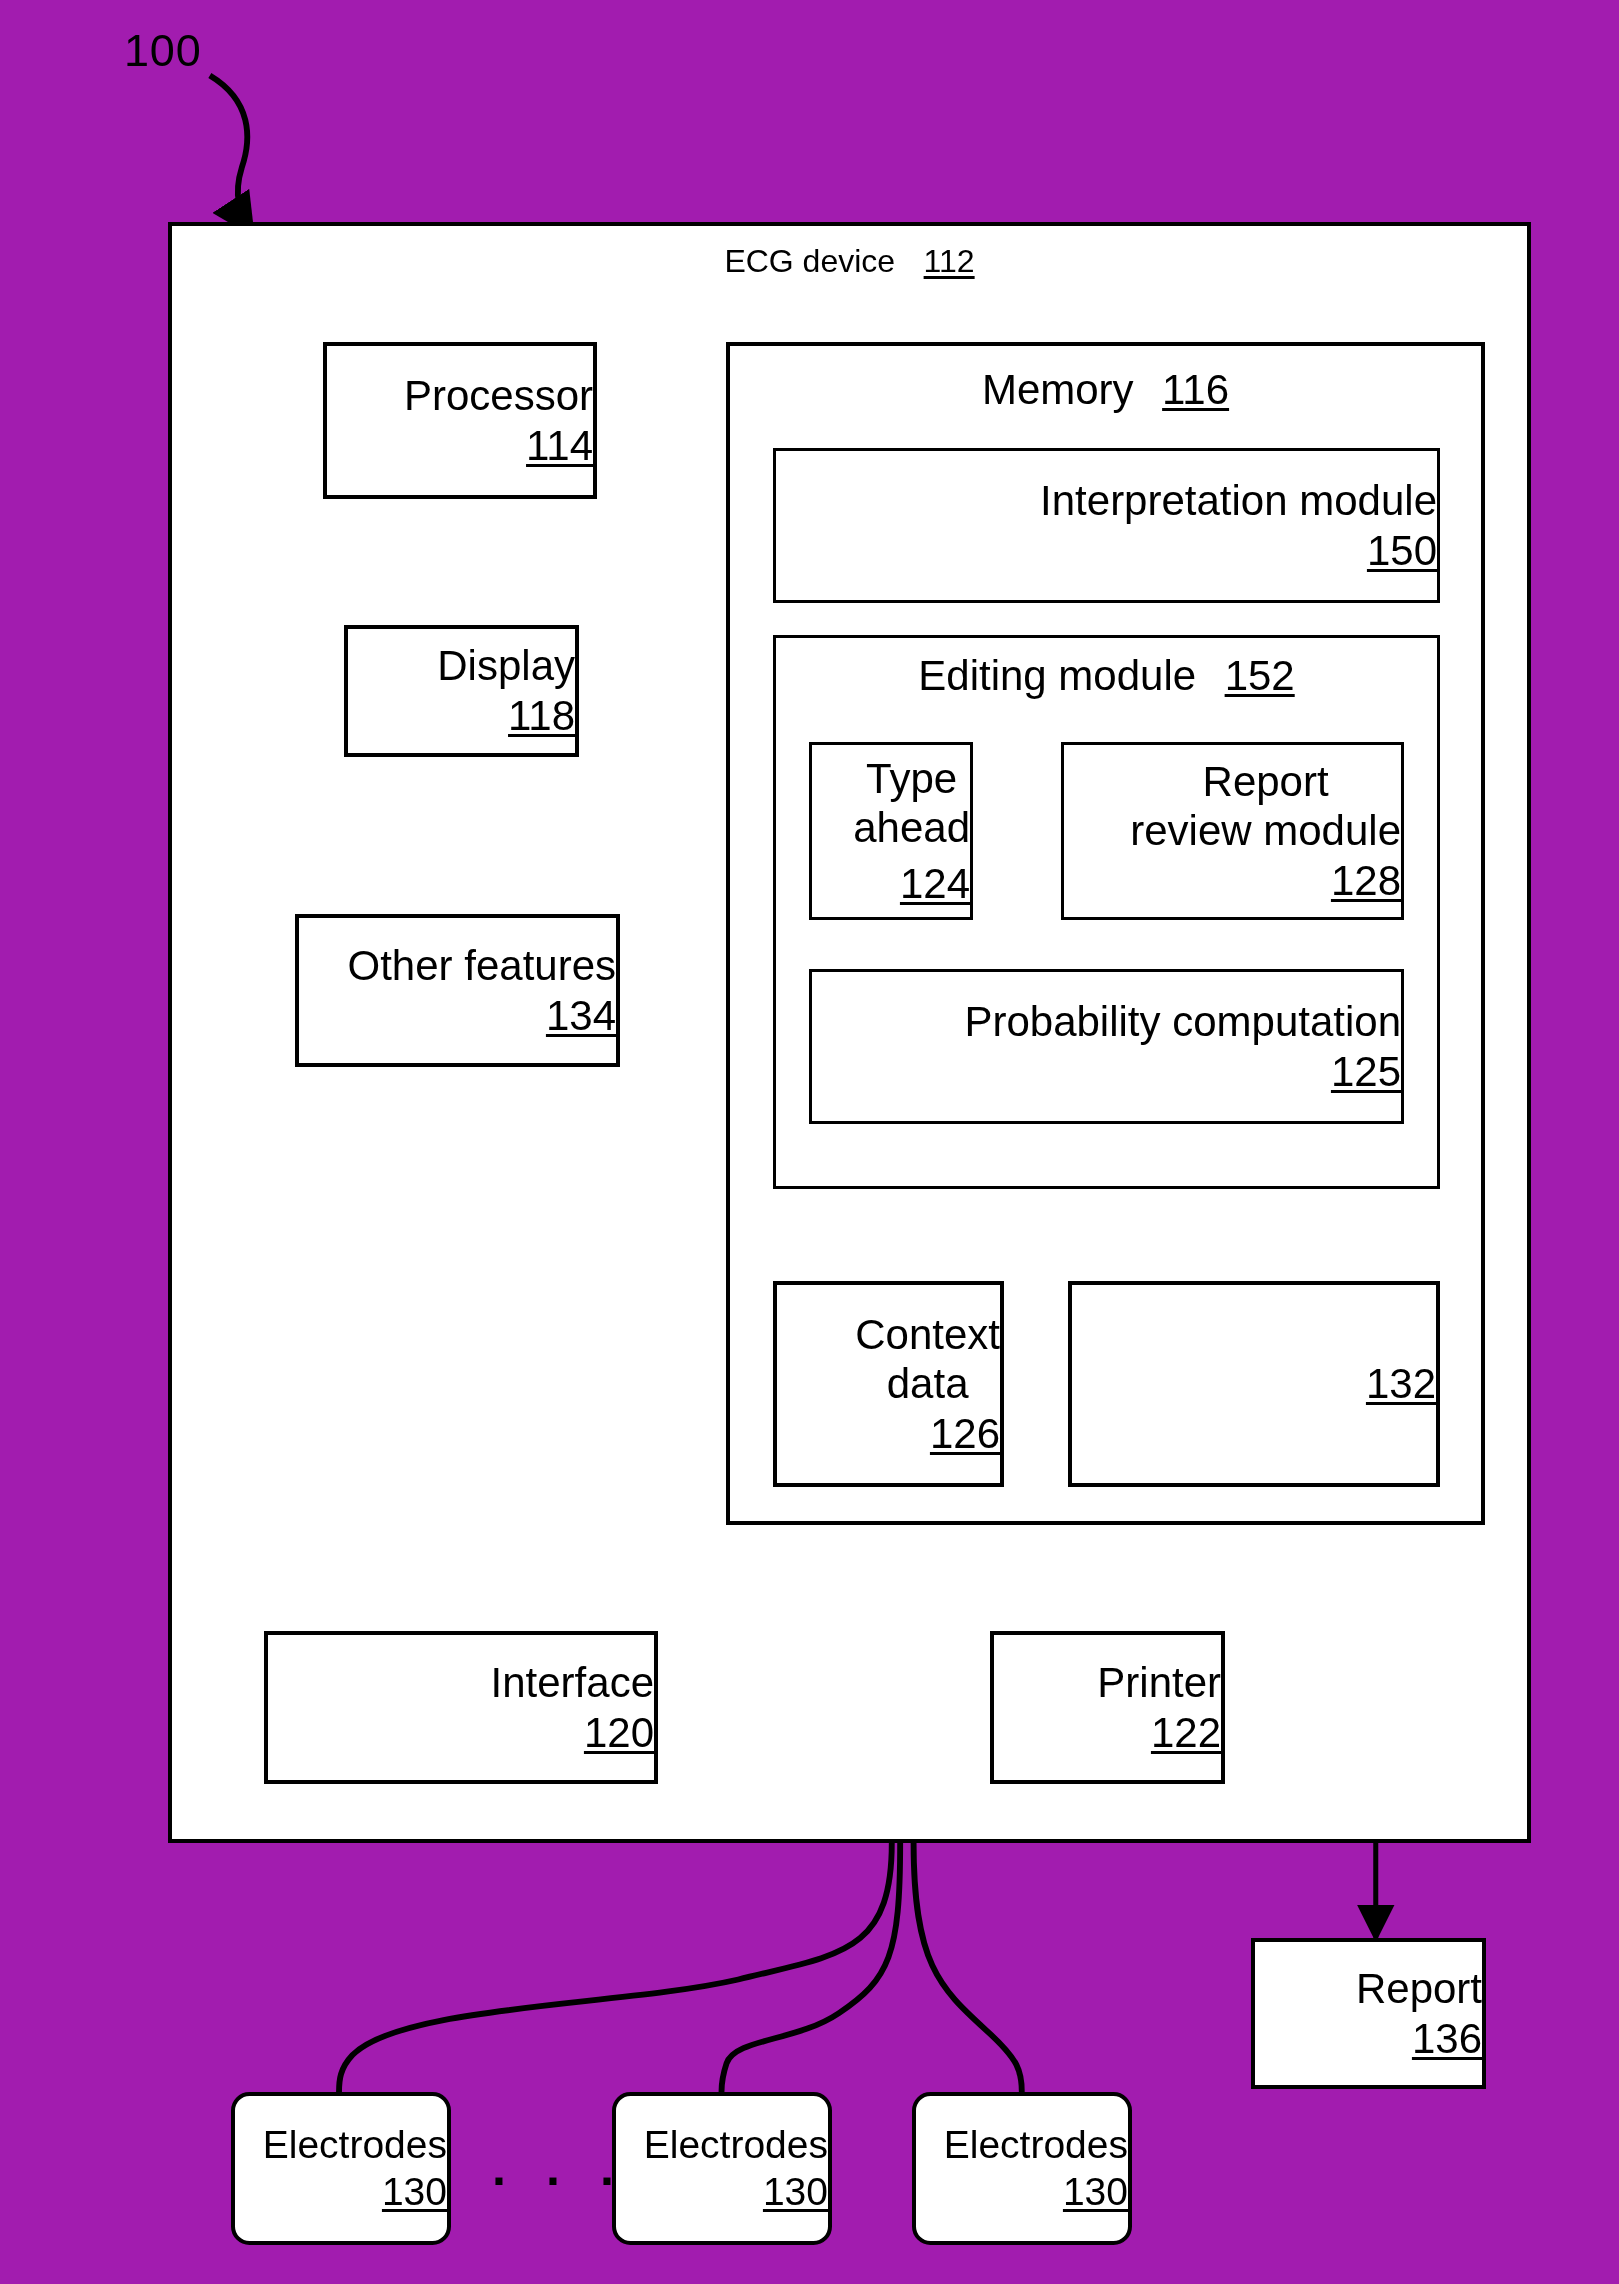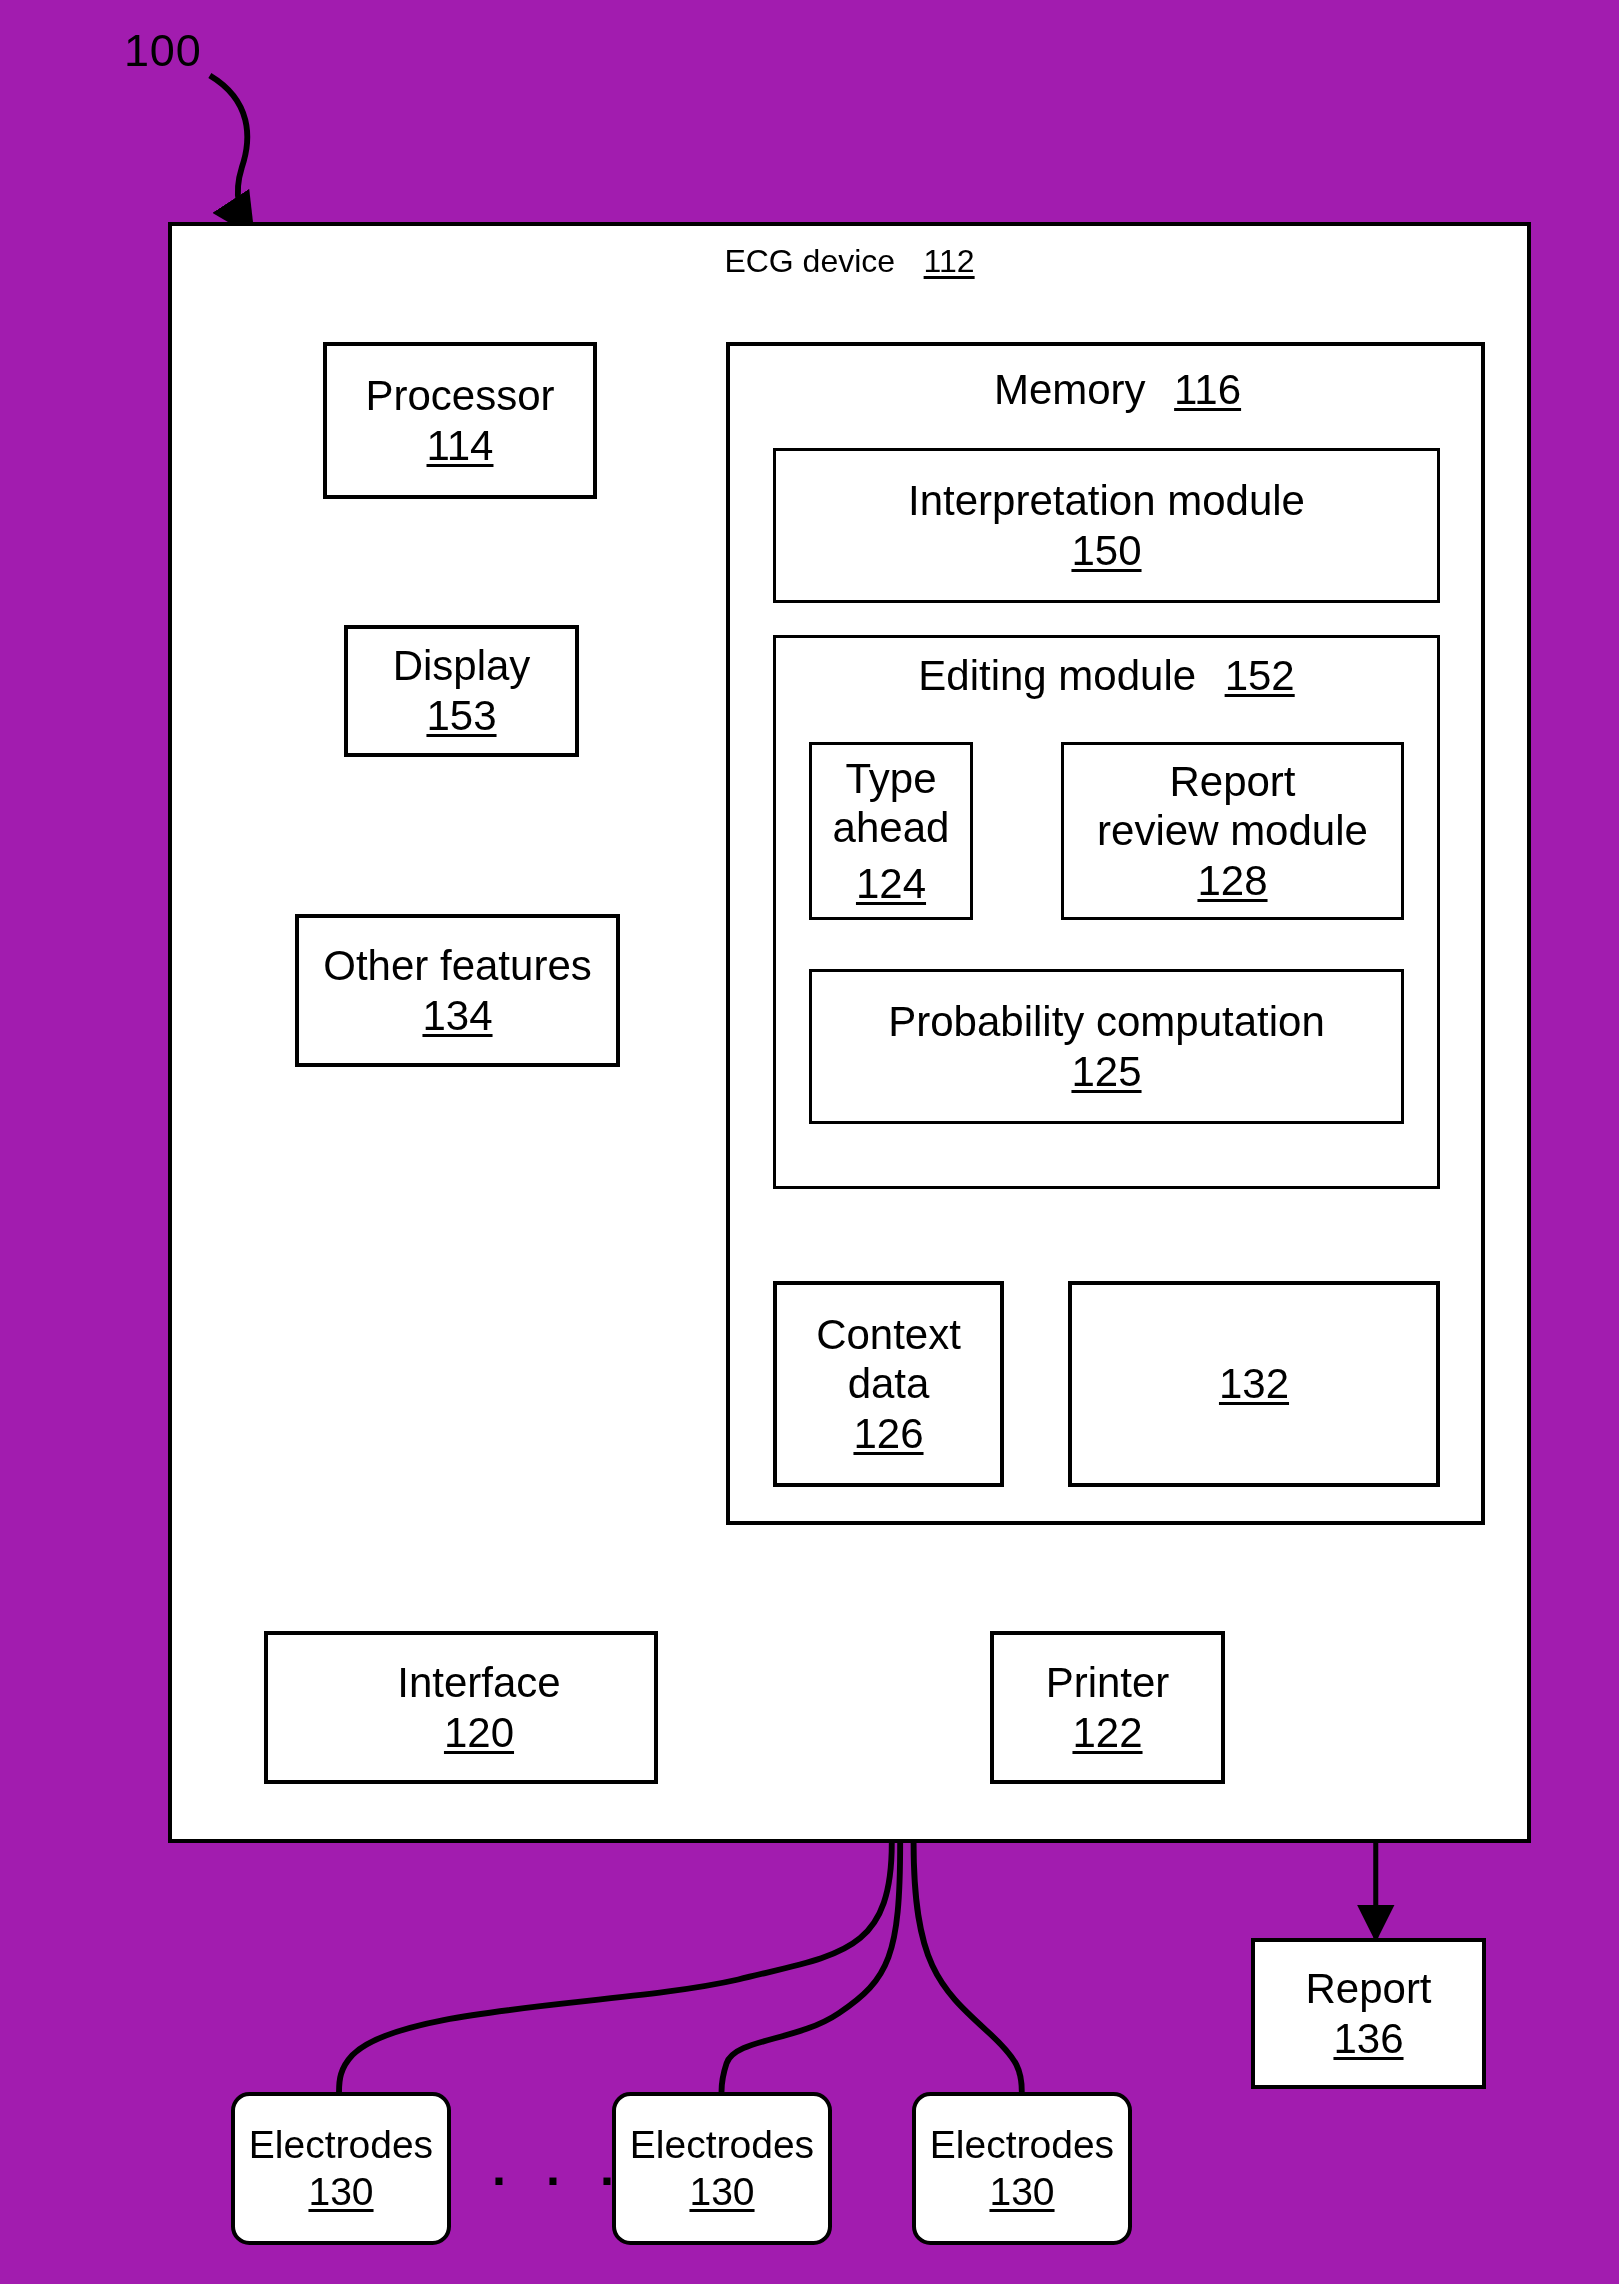--- a/index.html
+++ b/index.html
@@ -28,21 +28,21 @@
     pointer-events: none;
   }
   
   .box {
     position: absolute;
     box-sizing: border-box;
     background: #ffffff;
     border: 4.2px solid #000000;
     display: flex;
     flex-direction: column;
-    align-items: center;
+    align-items: flex-end;
     justify-content: center;
     text-align: center;
     line-height: 1.18;
   }
   .box.thin { border-width: 3.4px; }
   .box.rounded { border-radius: 18.5px; }
   
   .box.container {
     justify-content: flex-start;
   }
@@ -136,21 +136,21 @@
     </div>
   </div>
 
   <div class="box f50" style="left:323px; top:342px; width:274px; height:157px;">
     <span class="lbl">Processor</span>
     <span class="num">114</span>
   </div>
 
   <div class="box f50" style="left:344px; top:625px; width:235px; height:132px;">
     <span class="lbl">Display</span>
-    <span class="num">153</span>
+    <span class="num">118</span>
   </div>
 
   <div class="box f50" style="left:295px; top:914px; width:325px; height:153px;">
     <span class="lbl">Other features</span>
     <span class="num">134</span>
   </div>
 
   <div class="box f50" style="left:264px; top:1631px; width:394px; height:153px;padding-left:36px;">
     <span class="lbl">Interface</span>
     <span class="num">120</span>

